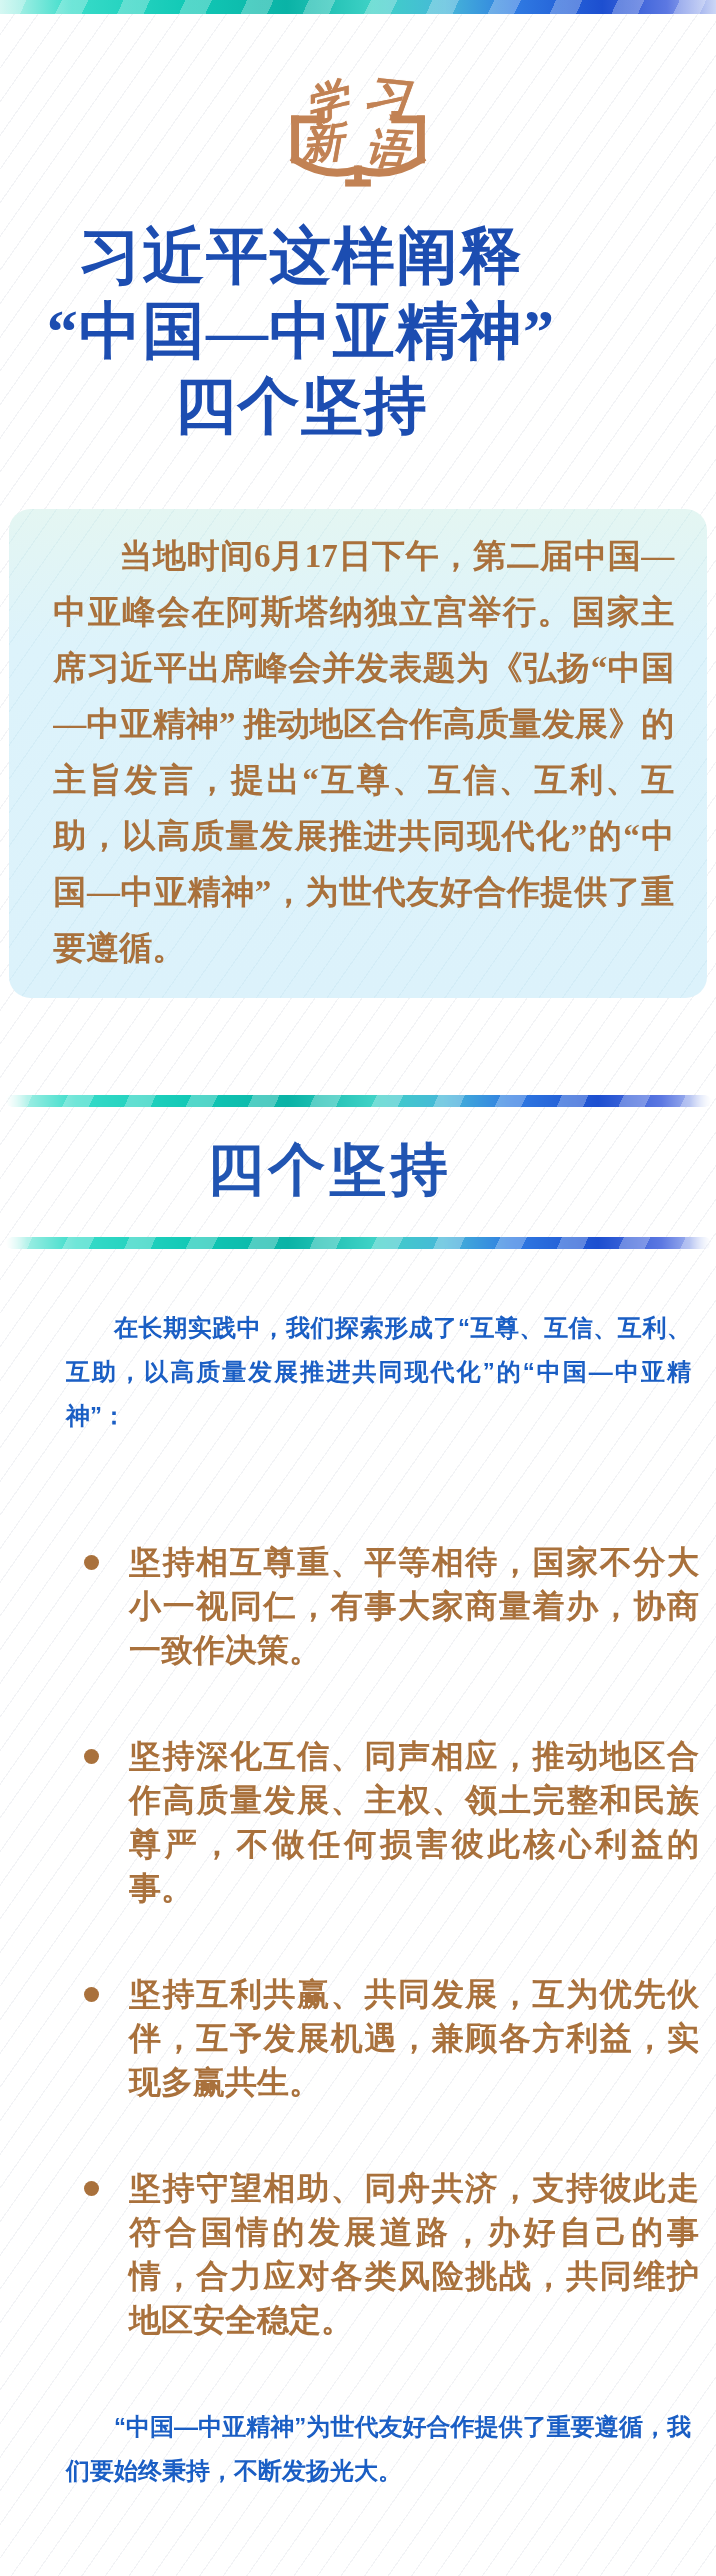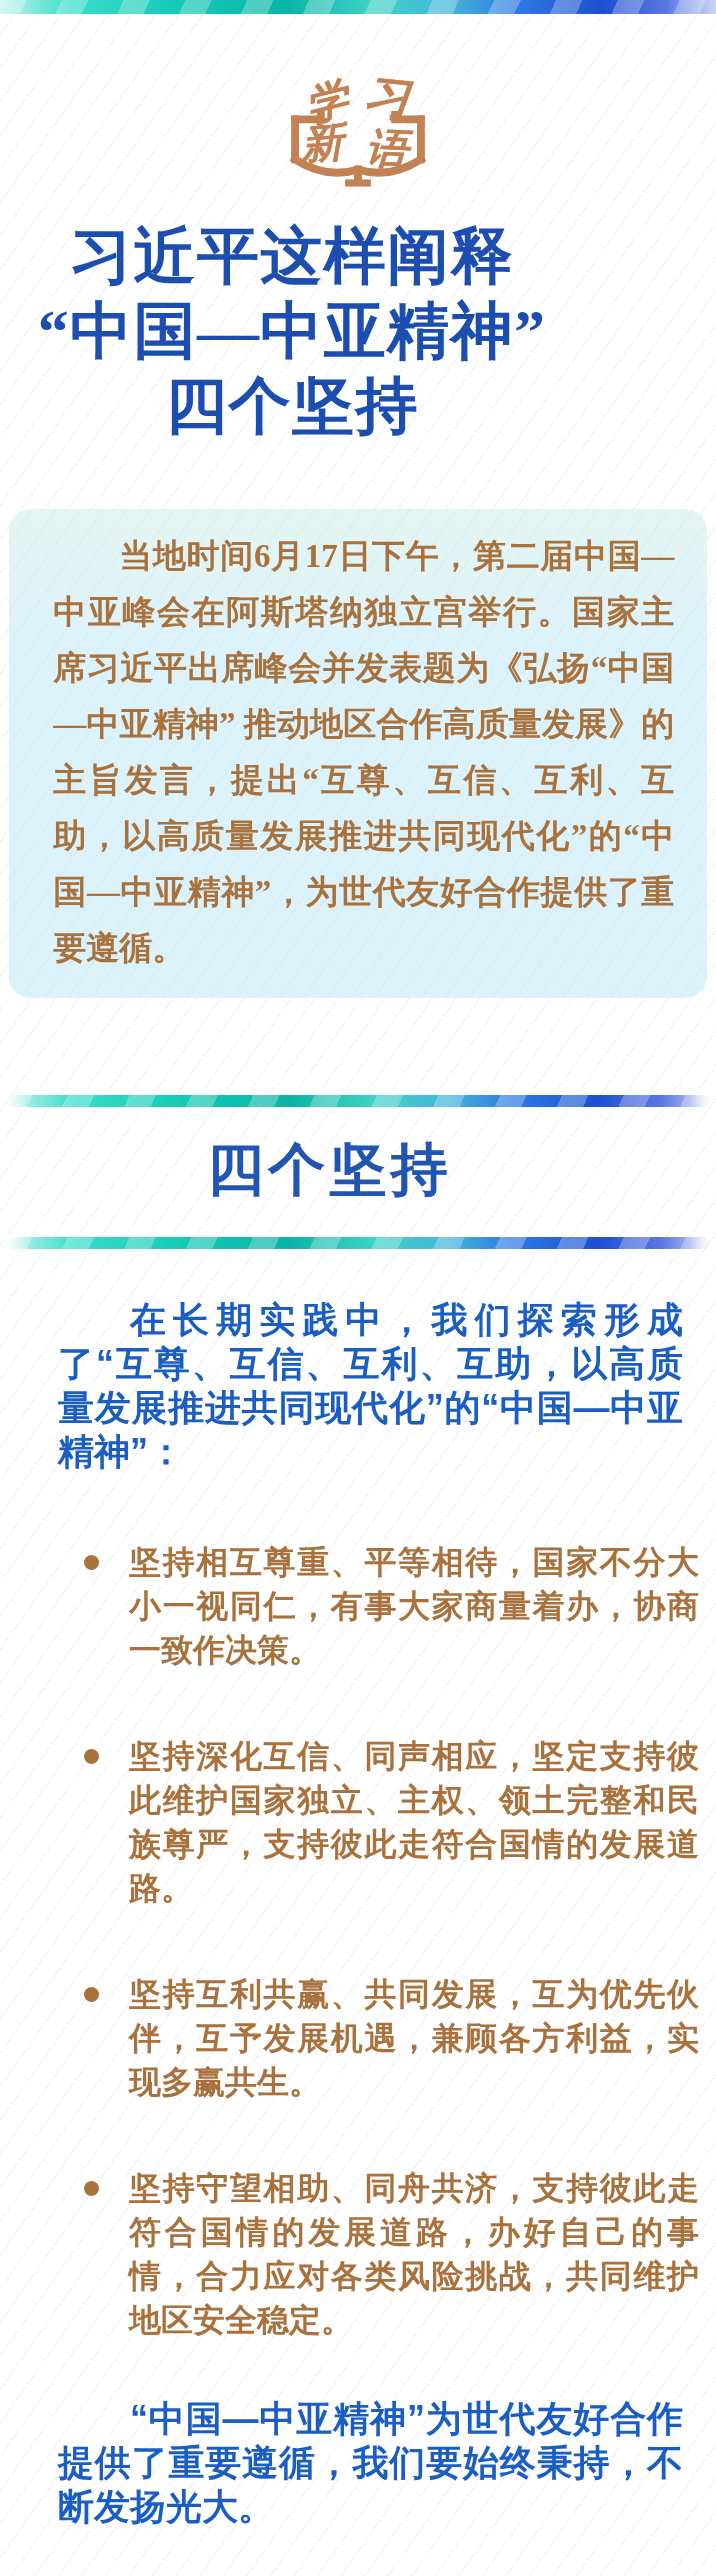--- a/index.html
+++ b/index.html
@@ -47,21 +47,21 @@
     font-weight:bold;font-style:italic;font-size:42px;line-height:1;
     text-shadow:0 0 0.7px #c28254;
   }
   .lc.c1{left:27px;top:5.7px;transform:rotate(-14deg);}
   .lc.c2{left:85px;top:0px;transform:rotate(6deg);font-size:46px;}
   .lc.c3{left:21.5px;top:47px;transform:rotate(-4deg);}
   .lc.c4{left:87px;top:53px;transform:rotate(3deg);}
 
   
   .title{
-    position:absolute;top:219px;left:4px;width:576px;margin:0;
+    position:absolute;top:219px;left:13px;width:576px;margin:0;
     text-align:center;color:var(--title-blue,#1c4db1);
     font-family:"Liberation Serif","DejaVu Serif",serif;
     font-weight:bold;font-size:62px;line-height:75px;letter-spacing:1.4px;
   }
   
   .intro-box{
     position:absolute;top:509px;left:9.3px;width:698px;height:489px;
     border-radius:21.5px;
     background:
       repeating-linear-gradient(125deg,
@@ -79,25 +79,25 @@
   }
   
   .section-title{
     position:absolute;top:1130px;left:0;width:659px;margin:0;
     text-align:center;color:var(--section-blue,#2155b2);
     font-family:"Liberation Serif","DejaVu Serif",serif;
     font-weight:bold;font-size:57px;line-height:80px;letter-spacing:4.3px;
   }
   
   .lead,.closing{
-    position:absolute;left:54px;width:625px;margin:4px;
+    position:absolute;left:54px;width:625px;margin:12px;
     text-indent:2em;text-align:justify;
     color:var(--body-blue,#1a5ec4);
     font-family:"Liberation Sans","DejaVu Sans",sans-serif;
-    font-weight:bold;font-size:36px;line-height:44px;
+    font-weight:bold;font-size:24px;line-height:44px;
   }
   .lead{top:1294px;}
   .closing{top:2393px;}
 
   
   .bullets{
     position:absolute;top:1526px;left:70px;width:615px;
     margin:14px;padding:0;list-style:none;
   }
   .bullets li{
@@ -152,21 +152,21 @@
 
   <p class="lead">在长期实践中，我们探索形成了“互尊、互信、互利、互助，以高质量发展推进共同现代化”的“中国—中亚精神”：</p>
 
   <ul class="bullets">
     <li>
       <span class="dot"></span>
       <span>坚持相互尊重、平等相待，国家不分大小一视同仁，有事大家商量着办，协商一致作决策。</span>
     </li>
     <li>
       <span class="dot"></span>
-      <span>坚持深化互信、同声相应，坚定支持彼此维护国家独立、主权、领土完整和民族尊严，支持彼此走符合国情的发展道路。</span>
+      <span>坚持深化互信、同声相应，推动地区合作高质量发展、主权、领土完整和民族尊严，不做任何损害彼此核心利益的事。</span>
     </li>
     <li>
       <span class="dot"></span>
       <span>坚持互利共赢、共同发展，互为优先伙伴，互予发展机遇，兼顾各方利益，实现多赢共生。</span>
     </li>
     <li>
       <span class="dot"></span>
       <span>坚持守望相助、同舟共济，支持彼此走符合国情的发展道路，办好自己的事情，合力应对各类风险挑战，共同维护地区安全稳定。</span>
     </li>
   </ul>

